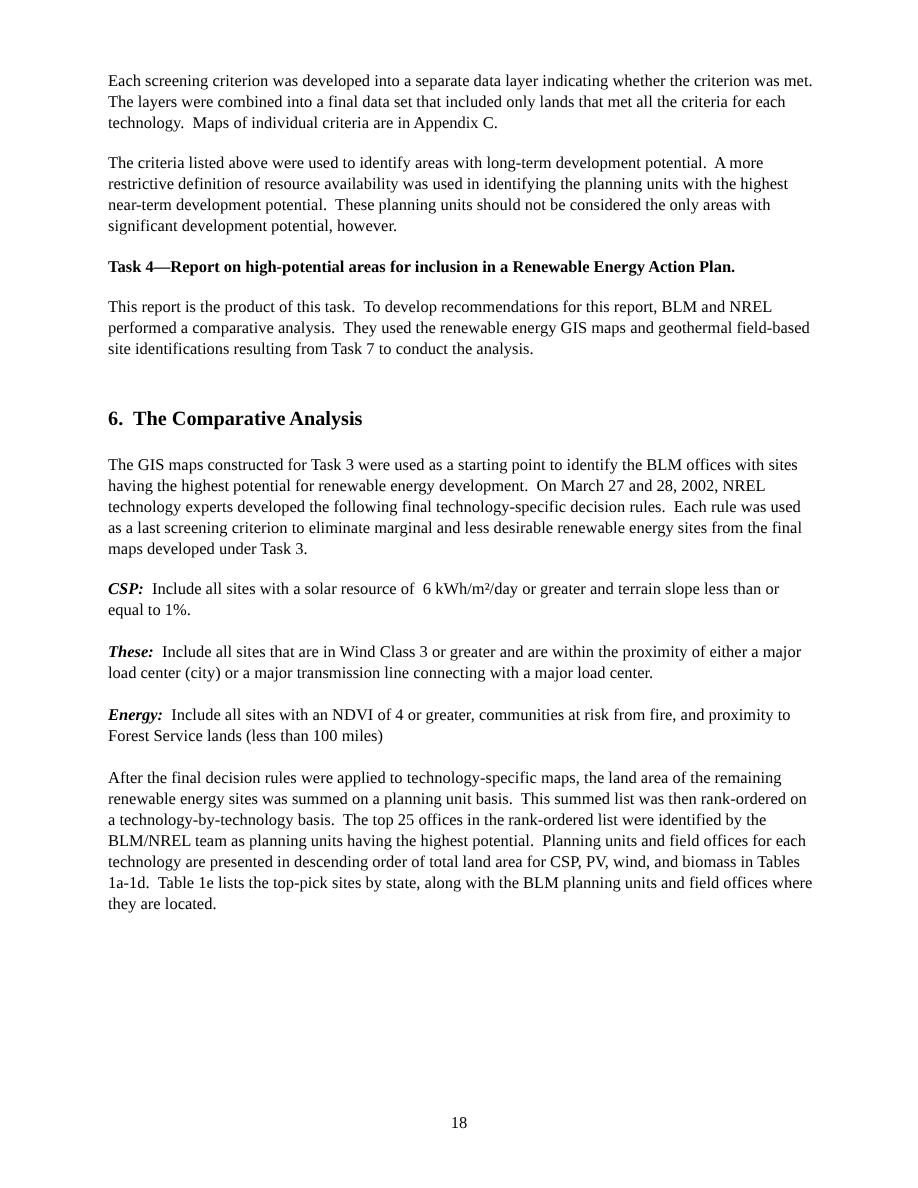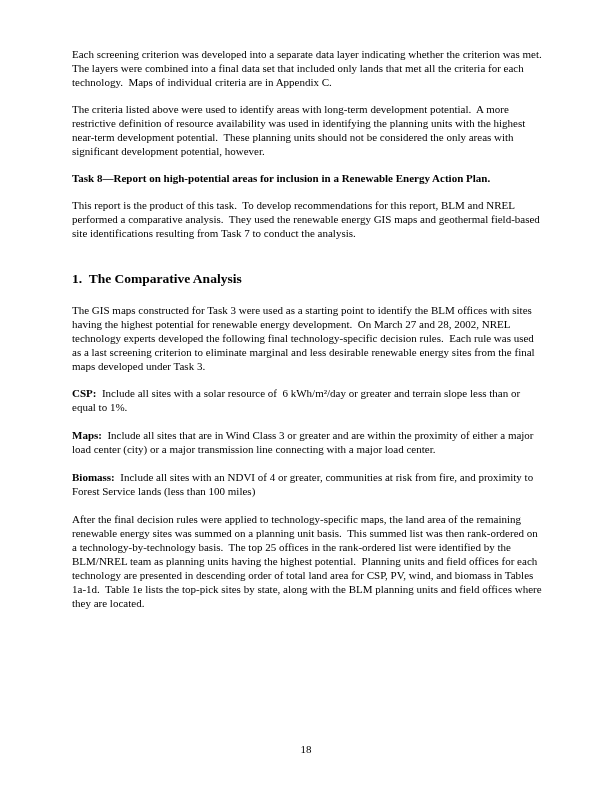--- a/index.html
+++ b/index.html
@@ -40,20 +40,21 @@
     font-weight: bold;
     line-height: 17px;
     margin: 30px 0 16px 0;
     white-space: pre-wrap;
   }
   .rule {
     margin-bottom: 14px;
   }
   .term {
     font-weight: bold;
+    font-style: italic;
   }
   .page-number {
     position: absolute;
     bottom: 36px;
     left: 0;
     width: 612px;
     text-align: center;
     font-size: 11px;
     line-height: 14px;
   }
@@ -61,34 +62,34 @@
 </head>
 <body>
 
 <div class="page">
   <div class="content">
 
     <p>Each screening criterion was developed into a separate data layer indicating whether the criterion was met.  The layers were combined into a final data set that included only lands that met all the criteria for each technology.  Maps of individual criteria are in Appendix C.</p>
 
     <p>The criteria listed above were used to identify areas with long-term development potential.  A more restrictive definition of resource availability was used in identifying the planning units with the highest near-term development potential.  These planning units should not be considered the only areas with significant development potential, however.</p>
 
-    <p class="task-heading">Task 8—Report on high-potential areas for inclusion in a Renewable Energy Action Plan.</p>
+    <p class="task-heading">Task 4—Report on high-potential areas for inclusion in a Renewable Energy Action Plan.</p>
 
     <p>This report is the product of this task.  To develop recommendations for this report, BLM and NREL performed a comparative analysis.  They used the renewable energy GIS maps and geothermal field-based site identifications resulting from Task 7 to conduct the analysis.</p>
 
-    <div class="section-heading">1.  The Comparative Analysis</div>
+    <div class="section-heading">6.  The Comparative Analysis</div>
 
     <p>The GIS maps constructed for Task 3 were used as a starting point to identify the BLM offices with sites having the highest potential for renewable energy development.  On March 27 and 28, 2002, NREL technology experts developed the following final technology-specific decision rules.  Each rule was used as a last screening criterion to eliminate marginal and less desirable renewable energy sites from the final maps developed under Task 3.</p>
 
     <p class="rule"><span class="term">CSP:</span><span>  Include all sites with a solar resource of  6 kWh/m²/day or greater and terrain slope less than or equal to 1%.</span></p>
 
 
-    <p class="rule"><span class="term">Maps:</span><span>  Include all sites that are in Wind Class 3 or greater and are within the proximity of either a major load center (city) or a major transmission line connecting with a major load center.</span></p>
+    <p class="rule"><span class="term">These:</span><span>  Include all sites that are in Wind Class 3 or greater and are within the proximity of either a major load center (city) or a major transmission line connecting with a major load center.</span></p>
 
-    <p class="rule"><span class="term">Biomass:</span><span>  Include all sites with an NDVI of 4 or greater, communities at risk from fire, and proximity to Forest Service lands (less than 100 miles)</span></p>
+    <p class="rule"><span class="term">Energy:</span><span>  Include all sites with an NDVI of 4 or greater, communities at risk from fire, and proximity to Forest Service lands (less than 100 miles)</span></p>
 
 
     <p>After the final decision rules were applied to technology-specific maps, the land area of the remaining renewable energy sites was summed on a planning unit basis.  This summed list was then rank-ordered on a technology-by-technology basis.  The top 25 offices in the rank-ordered list were identified by the BLM/NREL team as planning units having the highest potential.  Planning units and field offices for each technology are presented in descending order of total land area for CSP, PV, wind, and biomass in Tables 1a-1d.  Table 1e lists the top-pick sites by state, along with the BLM planning units and field offices where they are located.</p>
 
   </div>
 
   <div class="page-number">18</div>
 </div>
 
 </body></html>

